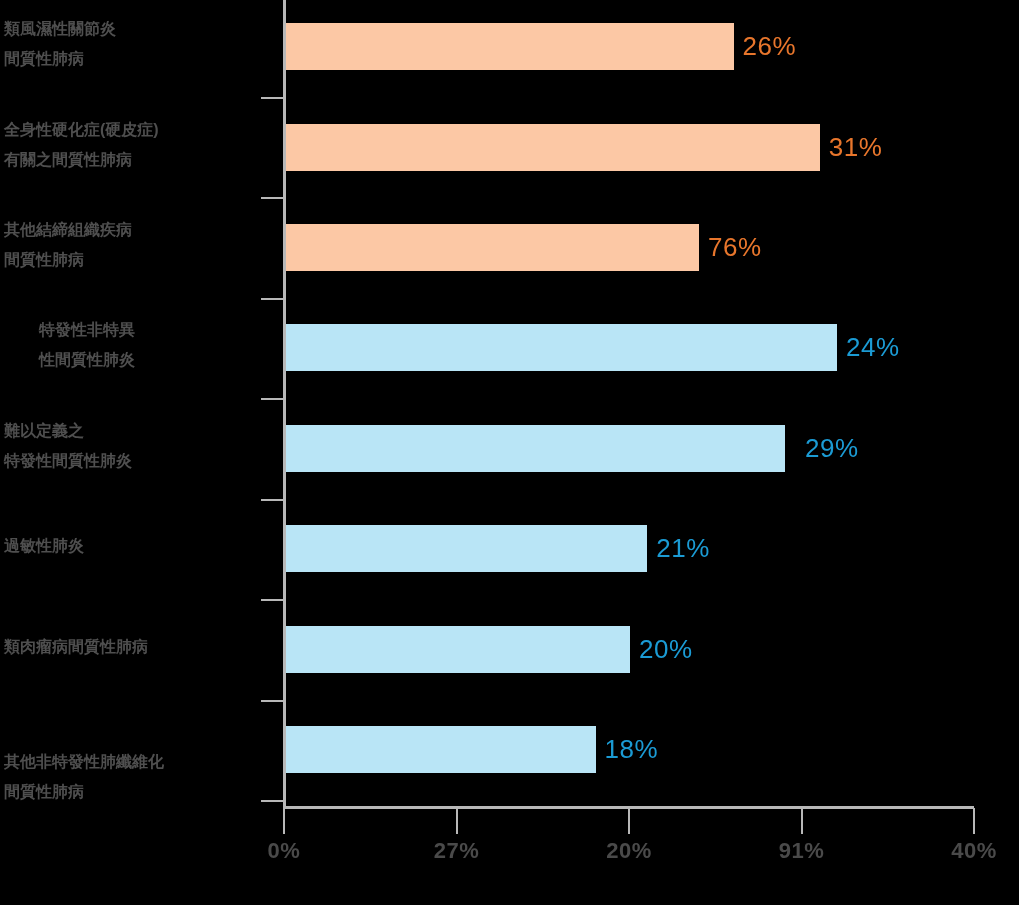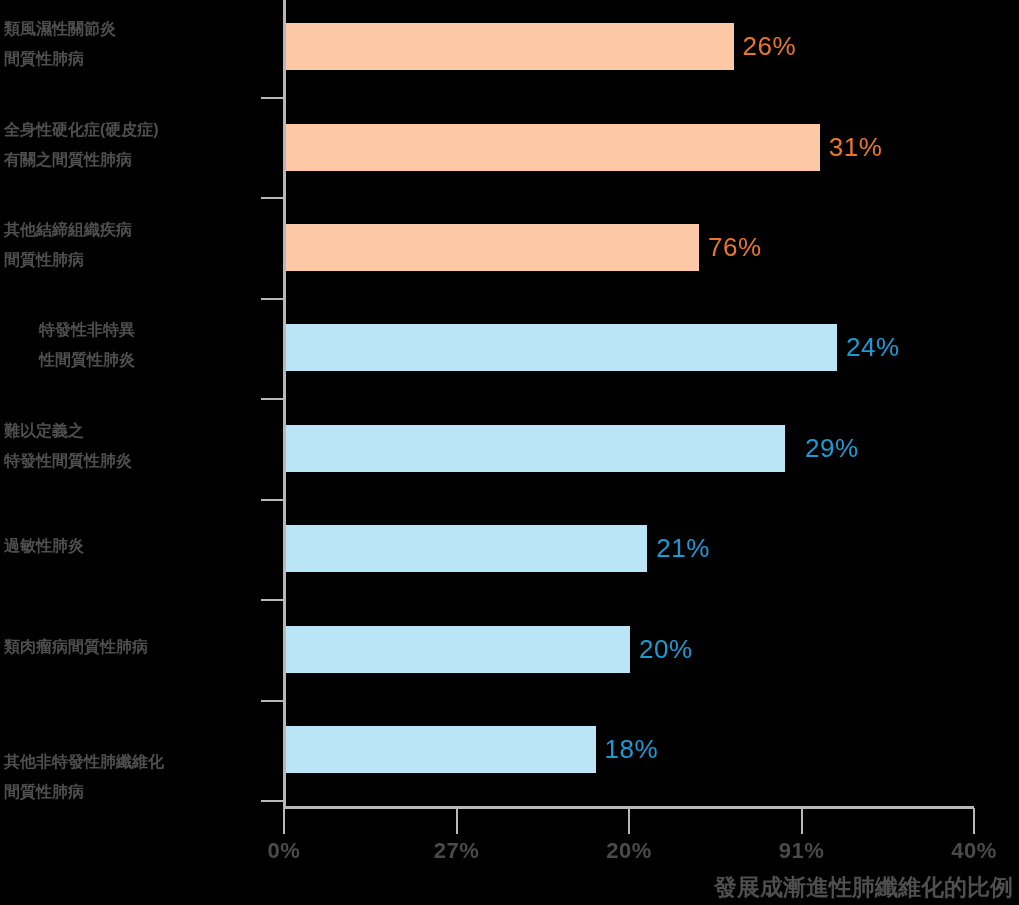--- a/index.html
+++ b/index.html
@@ -175,15 +175,14 @@
       <div class="x-tick" style="left: 455.5px;"></div>
       <div class="x-tick-label" style="left: 456.5px;">27%</div>
       <div class="x-tick" style="left: 628px;"></div>
       <div class="x-tick-label" style="left: 629px;">20%</div>
       <div class="x-tick" style="left: 800.5px;"></div>
       <div class="x-tick-label" style="left: 801.5px;">91%</div>
       <div class="x-tick" style="left: 973px;"></div>
       <div class="x-tick-label" style="left: 974px;">40%</div>
     </div>
 
-  <div class="axis-caption">發展成漸進性肺纖維化的比例</div>
 
 </div>
 
 </body></html>

